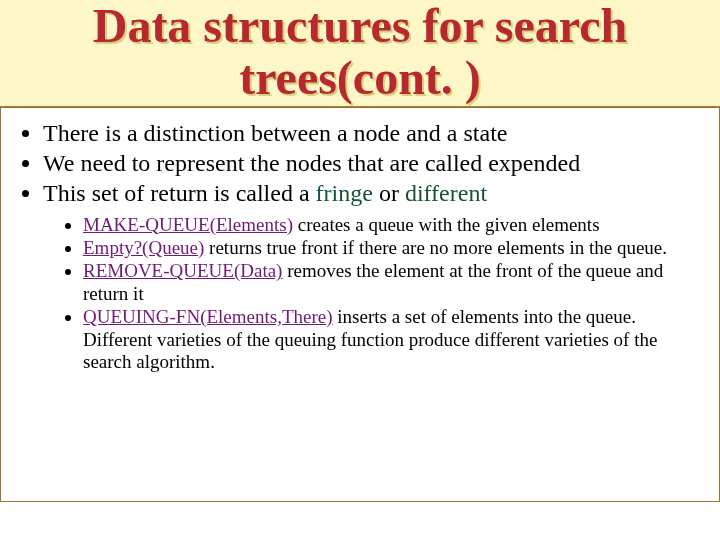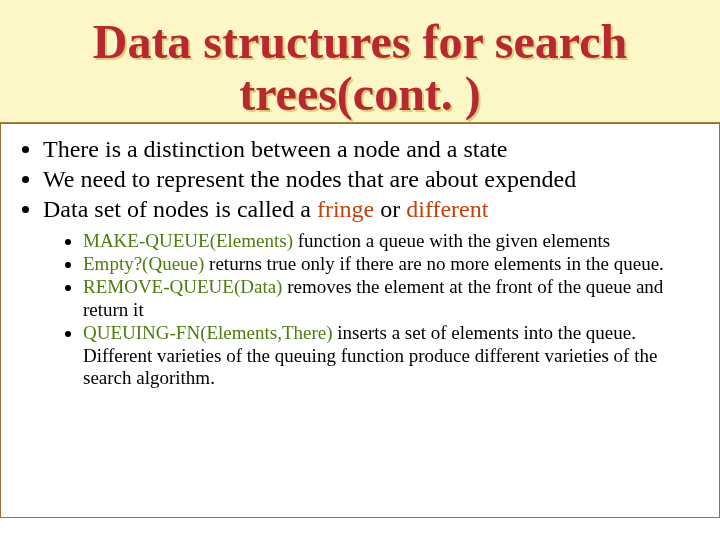--- a/index.html
+++ b/index.html
@@ -6,21 +6,21 @@
     margin: 0;
     padding: 0;
     width: 720px;
     height: 540px;
     background: #fff;
     font-family: "Times New Roman", Times, serif;
     overflow: hidden;
   }
   .title-band {
     background: #fdf7c7;
-    padding: 16px 10px 2px 10px;
+    padding: 0 10px 2px 10px;
     text-align: center;
     border-bottom: 1px solid #a08040;
   }
   .title {
     font-size: 48px;
     font-weight: bold;
     color: #b8292f;
     line-height: 1.08;
     text-shadow: 2px 2px 0 #d7d080;
     margin: 0;
@@ -48,45 +48,46 @@
     margin: 6px 0 0 0;
     padding-left: 40px;
     font-size: 19px;
   }
   ul.sub > li {
     line-height: 1.18;
     margin-bottom: 1px;
     list-style-type: disc;
   }
   .fn {
-    color: #4d7c0f;
+    color: #701a75;
+    text-decoration: underline;
   }
   .term {
-    color: #c2410c;
+    color: #14532d;
   }
 </style>
 </head>
 <body>
 
 <div class="title-band">
   <h1 class="title">Data structures for search trees(cont. )</h1>
 </div>
 
 <div class="content-box">
   <ul class="main">
     <li>There is a distinction between a node and a state</li>
-    <li>We need to represent the nodes that are about expended</li>
+    <li>We need to represent the nodes that are called expended</li>
     <li>
-      <span>Data set of nodes is called a </span><span class="term">fringe</span><span> or </span><span class="term">different</span>
+      <span>This set of return is called a </span><span class="term">fringe</span><span> or </span><span class="term">different</span>
       <ul class="sub">
         <li>
-          <span class="fn">MAKE-QUEUE(Elements)</span><span> function a queue with the given elements</span>
+          <span class="fn">MAKE-QUEUE(Elements)</span><span> creates a queue with the given elements</span>
         </li>
         <li>
-          <span class="fn">Empty?(Queue)</span><span> returns true only if there are no more elements in the queue.</span>
+          <span class="fn">Empty?(Queue)</span><span> returns true front if there are no more elements in the queue.</span>
         </li>
         <li>
           <span class="fn">REMOVE-QUEUE(Data)</span><span> removes the element at the front of the queue and return it</span>
         </li>
         <li>
           <span class="fn">QUEUING-FN(Elements,There)</span><span> inserts a set of elements into the queue. Different varieties of the queuing function produce different varieties of the search algorithm.</span>
         </li>
       </ul>
     </li>
   </ul>

